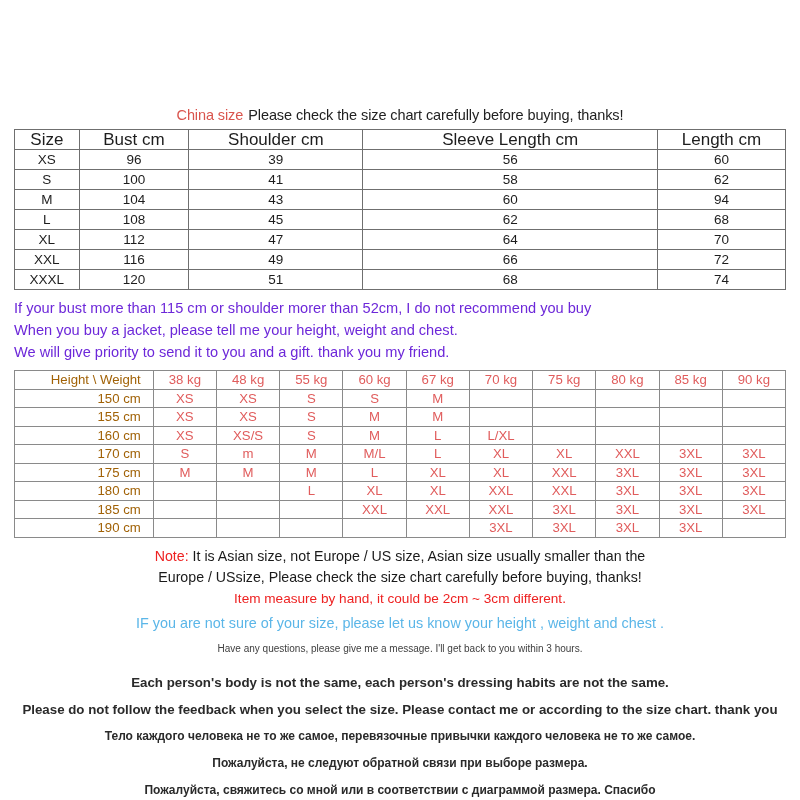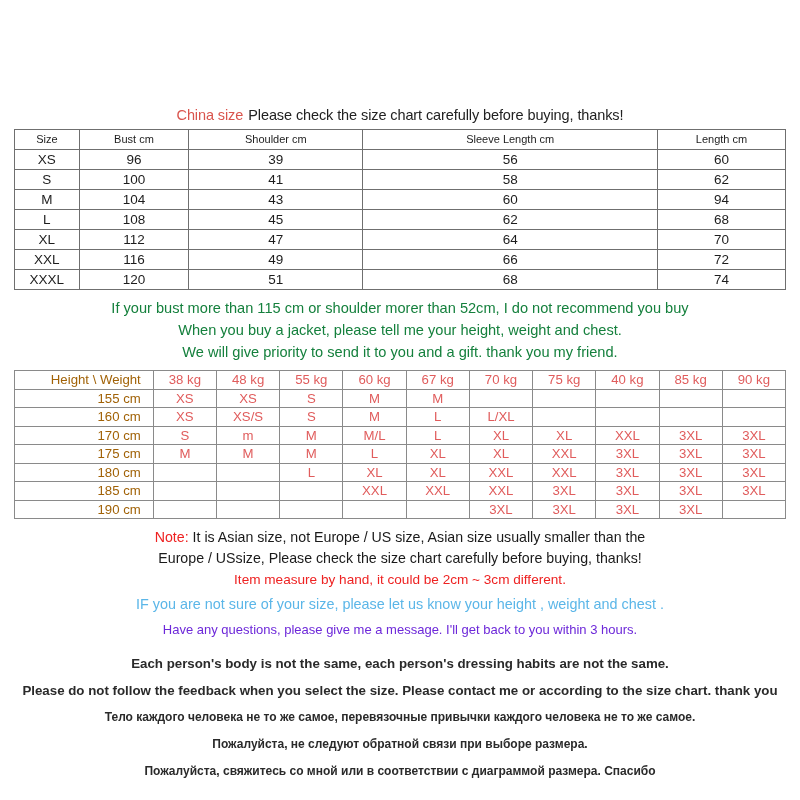--- a/index.html
+++ b/index.html
@@ -51,36 +51,36 @@
     text-align: center;
     font-size: 13.5px;
     color: #1d1d1d;
     height: 19px;
     line-height: 19px;
     padding: 0;
     overflow: hidden;
     white-space: nowrap;
   }
   table.grid .hdr td {
-    font-size: 11px;
+    font-size: 17px;
   }
   #size-table col.c-size   { width: 8.4%; }
   #size-table col.c-bust   { width: 14.2%; }
   #size-table col.c-should { width: 22.6%; }
   #size-table col.c-sleeve { width: 38.2%; }
   #size-table col.c-length { width: 16.6%; }
 
   
   .mid-notes {
     padding-top: 7px;
   }
   .mid-notes .ln {
-    text-align: center;
+    text-align: left;
     font-size: 14.6px;
-    color: #15803d;
+    color: #6d28d9;
     line-height: 22px;
     white-space: nowrap;
   }
 
   
   #hw-table {
     margin-top: 7px;
   }
   #hw-table td {
     border: 1px solid #8a8a8a;
@@ -105,21 +105,21 @@
   .low-notes .ln {
     text-align: center;
     line-height: 21px;
     white-space: nowrap;
     font-size: 14.2px;
   }
   .low-notes .note-tag { color: #ee2222; }
   .low-notes .black     { color: #1a1a1a; }
   .low-notes .redbold   { color: #ee2222; font-weight: normal; font-size: 13.6px; }
   .low-notes .blue      { color: #5bb6e8; font-size: 14.4px; }
-  .low-notes .salmon    { color: #6d28d9; font-size: 13px; }
+  .low-notes .salmon    { color: #404040; font-size: 10px; }
 
   .tail-notes {
     padding-top: 10px;
     font-weight: bold;
   }
   .tail-notes .ln {
     text-align: center;
     line-height: 27px;
     white-space: nowrap;
     font-size: 13.3px;
@@ -230,23 +230,36 @@
     <tbody>
       <tr>
         <td class="rowhead">Height \ Weight</td>
         <td>38 kg</td>
         <td>48 kg</td>
         <td>55 kg</td>
         <td>60 kg</td>
         <td>67 kg</td>
         <td>70 kg</td>
         <td>75 kg</td>
-        <td>40 kg</td>
+        <td>80 kg</td>
         <td>85 kg</td>
         <td>90 kg</td>
+      </tr>
+      <tr>
+        <td class="rowhead">150 cm</td>
+        <td>XS</td>
+        <td>XS</td>
+        <td>S</td>
+        <td>S</td>
+        <td>M</td>
+        <td></td>
+        <td></td>
+        <td></td>
+        <td></td>
+        <td></td>
       </tr>
       <tr>
         <td class="rowhead">155 cm</td>
         <td>XS</td>
         <td>XS</td>
         <td>S</td>
         <td>M</td>
         <td>M</td>
         <td></td>
         <td></td>

